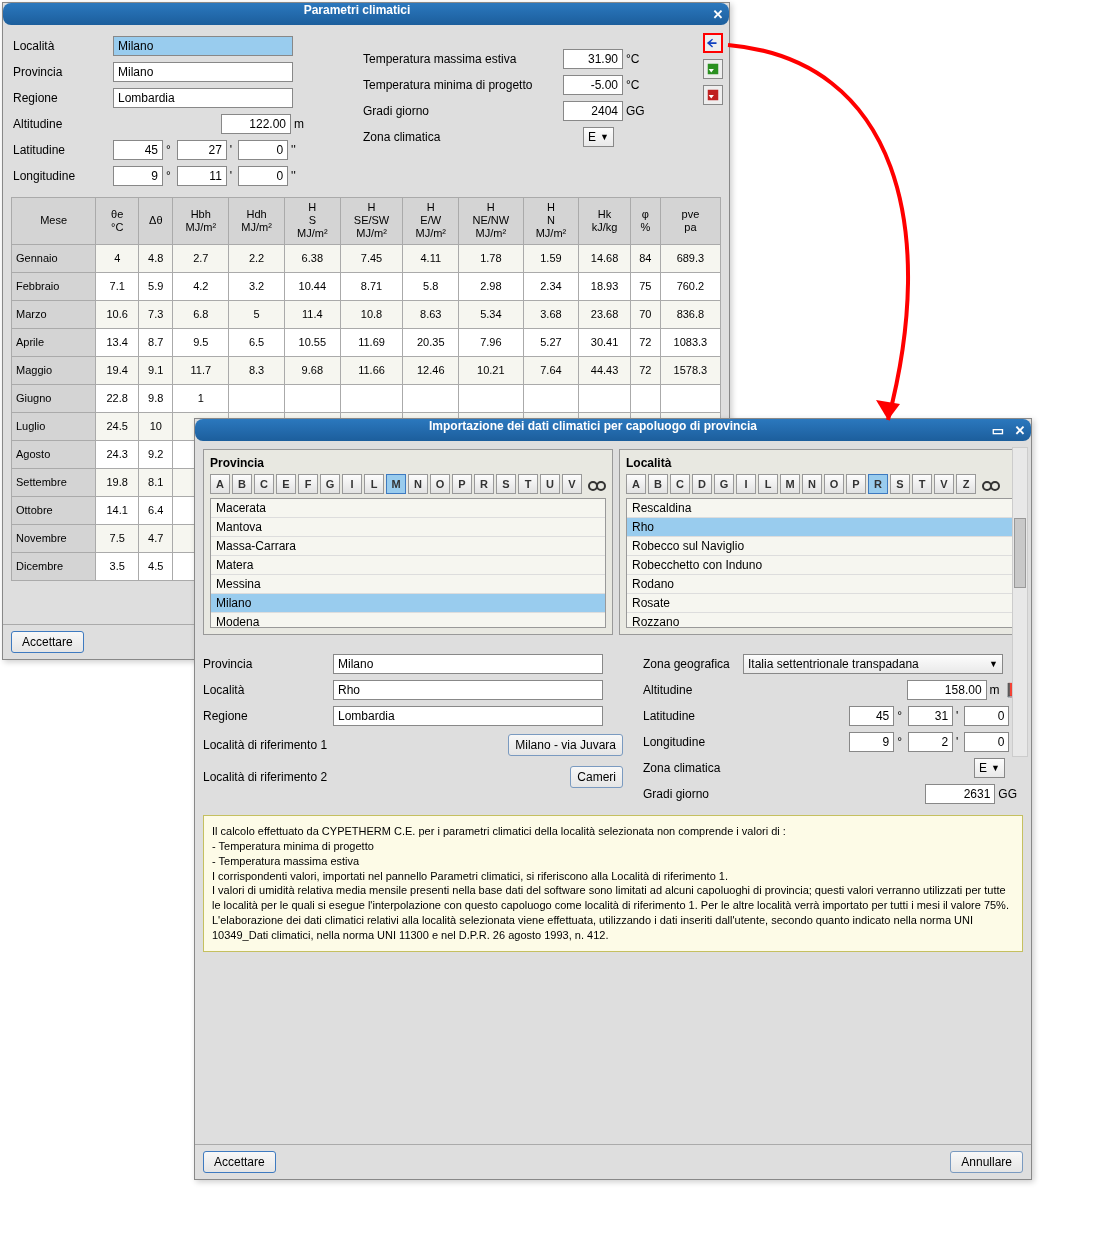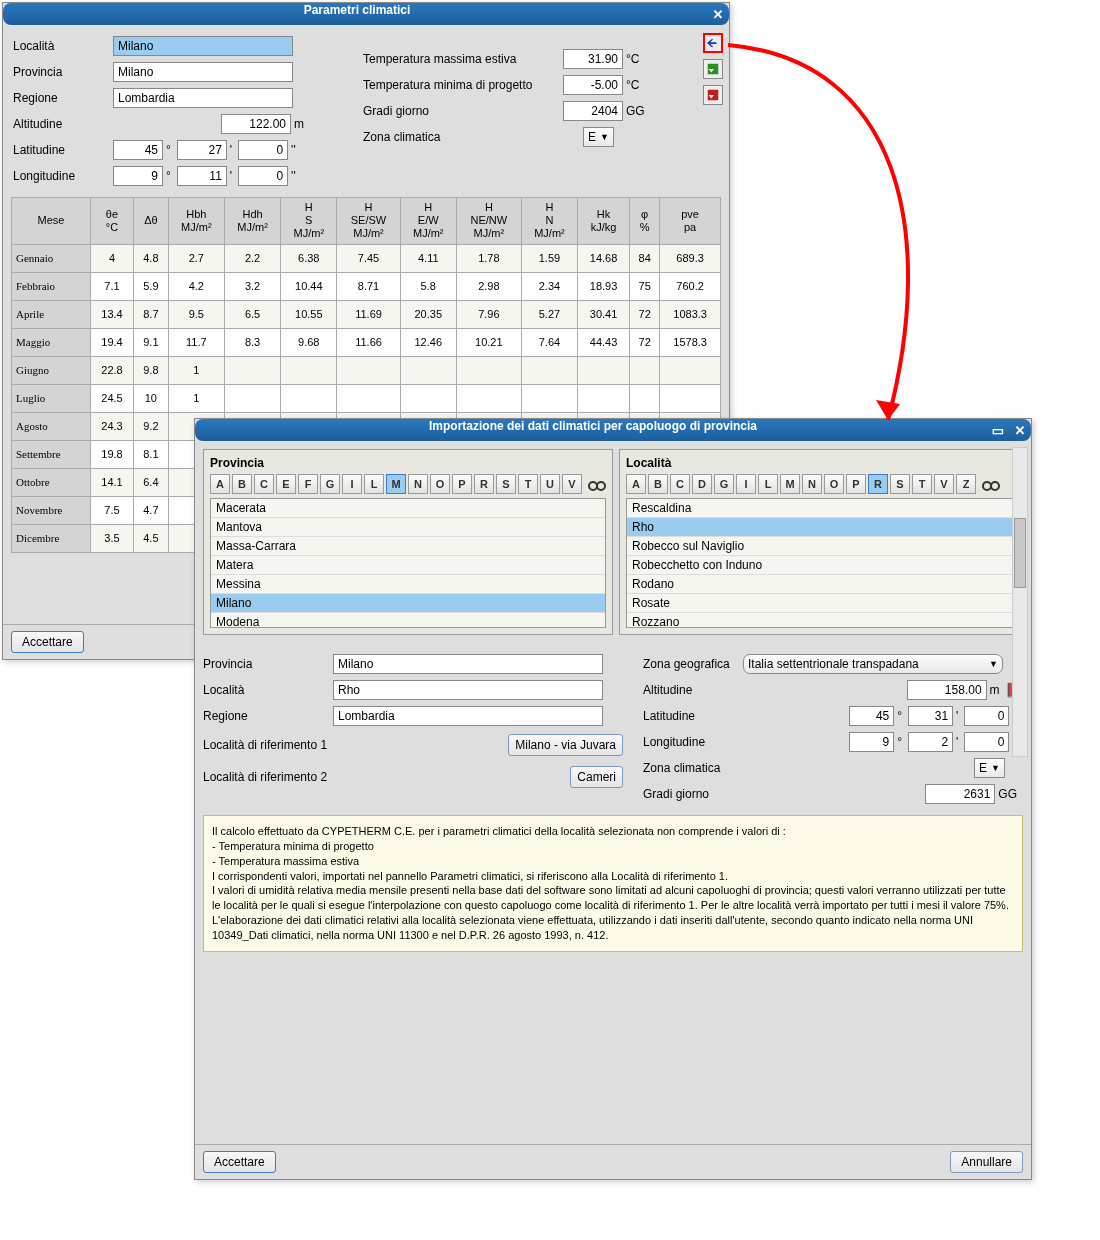--- a/index.html
+++ b/index.html
@@ -15,21 +15,21 @@
   .inp.selected { background: #99ccee; }
   .inp.r { text-align:right; }
   .unit { margin:0 6px 0 3px; font-size:12px; }
   .iconbtn { width:20px; height:20px; border:1px solid #888; background:#eee; display:flex; align-items:center; justify-content:center; margin-bottom:6px; cursor:pointer; }
   .iconbtn.highlighted { border:2px solid #ff0000; }
   .iconbtn svg { width:14px; height:14px; }
   .iconstack { position:absolute; right:6px; top:30px; display:flex; flex-direction:column; }
   table.datagrid { border-collapse:collapse; width:100%; font-size:11px; }
   table.datagrid th, table.datagrid td { border:1px solid #aaa; padding:3px 4px; text-align:center; height:28px; }
   table.datagrid th { background:#d4d4d4; font-weight:normal; line-height:1.2; }
-  table.datagrid td.mese { text-align:left; background:#d4d4d4;font-family:Liberation Serif, serif; }
+  table.datagrid td.mese { text-align:left; background:#d4d4d4; }
   table.datagrid tr:nth-child(even) td:not(.mese) { background:#fff; }
   table.datagrid tr:nth-child(odd) td:not(.mese) { background:#f6f6f0; }
   .btnbar { padding:6px 8px; border-top:1px solid #aaa; }
   .btn { background:linear-gradient(#f8f8f8,#e5e5e5); border:1px solid #7a9ac0; border-radius:3px; padding:3px 10px; font-size:12px; cursor:pointer; }
   .btn.primary { border:1px solid #3e7ac0; }
   .select { border:1px solid #888; background:linear-gradient(#fdfdfd,#e9e9e9); height:20px; padding:0 4px; font-size:12px; display:inline-flex; align-items:center; gap:4px; cursor:pointer; }
   .select .caret { font-size:9px; }
   .panel { border:1px solid #999; background:#e8e8e1; padding:6px; }
   .panel .ptitle { font-weight:bold; font-size:12px; margin-bottom:4px; }
   .letterbar { display:flex; gap:2px; align-items:center; margin-bottom:4px; }
@@ -184,20 +184,35 @@
             <td>4.2</td>
             <td>3.2</td>
             <td>10.44</td>
             <td>8.71</td>
             <td>5.8</td>
             <td>2.98</td>
             <td>2.34</td>
             <td>18.93</td>
             <td>75</td>
             <td>760.2</td>
+          </tr>
+          <tr>
+            <td class="mese">Marzo</td>
+            <td>10.6</td>
+            <td>7.3</td>
+            <td>6.8</td>
+            <td>5</td>
+            <td>11.4</td>
+            <td>10.8</td>
+            <td>8.63</td>
+            <td>5.34</td>
+            <td>3.68</td>
+            <td>23.68</td>
+            <td>70</td>
+            <td>836.8</td>
           </tr>
           <tr>
             <td class="mese">Aprile</td>
             <td>13.4</td>
             <td>8.7</td>
             <td>9.5</td>
             <td>6.5</td>
             <td>10.55</td>
             <td>11.69</td>
             <td>20.35</td>
@@ -436,21 +451,21 @@
         </div>
       <div class="frow" style="height:32px;">
           <span class="lbl" style="width:210px">Località di riferimento 2</span>
           <span style="flex:1"></span>
           <button class="btn" style="padding:3px 6px;">Cameri</button>
         </div>
     </div>
     <div style="width:380px;">
       <div class="frow">
           <span class="lbl" style="width:100px">Zona geografica</span>
-          <div class="select" style="width:260px; justify-content:space-between;border-radius:7px;">
+          <div class="select" style="width:260px; justify-content:space-between;">
             <span>Italia settentrionale transpadana</span>
             <span class="caret">▼</span>
           </div>
         </div>
       <div class="frow">
           <span class="lbl" style="width:100px">Altitudine</span>
           <span style="flex:1"></span>
           <input class="inp r" style="width: 80px;" value="158.00">
           <span class="unit">m</span>
           <span style="color:#a03020; font-size:14px; cursor:pointer;">📕</span>

